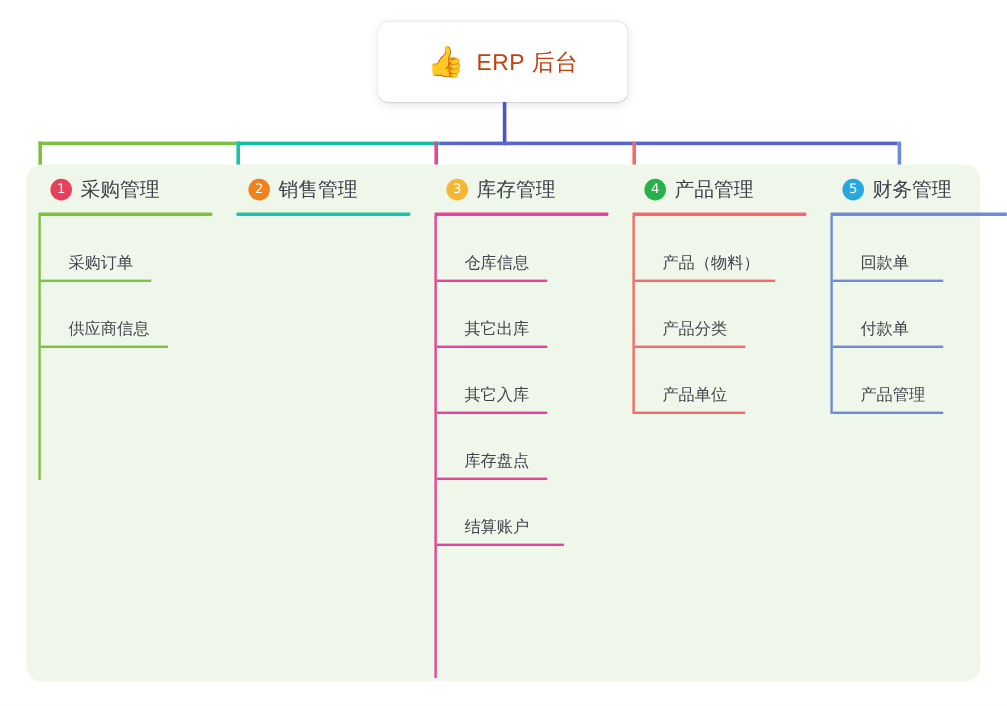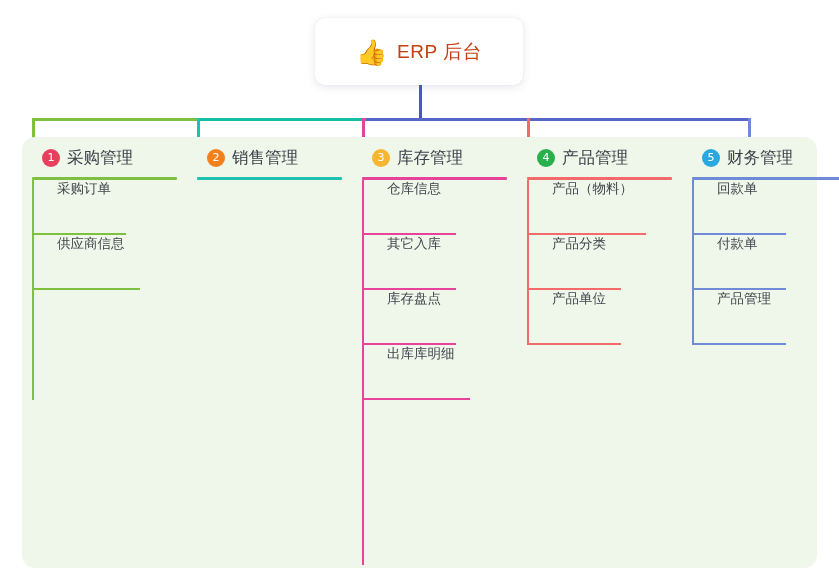--- a/index.html
+++ b/index.html
@@ -110,21 +110,21 @@
     left: 0;
     top: 0;
     width: 2px;
   }
   .item {
     position: relative;
     height: 55px;
     box-sizing: border-box;
     padding-left: 25px;
     display: flex;
-    align-items: flex-start;
+    align-items: flex-end;
   }
   .item .item-label {
     font-size: 13.5px;
     color: #41454d;
     padding-bottom: 7px;
     white-space: nowrap;
   }
   .item .item-rule {
     position: absolute;
     left: 2px;
@@ -188,29 +188,33 @@
         <span class="col-title">库存管理</span>
       </div>
       <div class="head-rule" style="width: 145px; background: rgb(232, 67, 155);"></div>
       <div class="items">
         <div class="spine" style="height: 385px; background: rgb(232, 67, 155);"></div>
         <div class="item">
           <span class="item-label">仓库信息</span>
           <div class="item-rule" style="width: 92px; background: rgb(232, 67, 155);"></div>
         </div>
         <div class="item">
+          <span class="item-label">其它出库</span>
+          <div class="item-rule" style="width: 92px; background: rgb(232, 67, 155);"></div>
+        </div>
+        <div class="item">
           <span class="item-label">其它入库</span>
           <div class="item-rule" style="width: 92px; background: rgb(232, 67, 155);"></div>
         </div>
         <div class="item">
           <span class="item-label">库存盘点</span>
           <div class="item-rule" style="width: 92px; background: rgb(232, 67, 155);"></div>
         </div>
         <div class="item">
-          <span class="item-label">出库库明细</span>
+          <span class="item-label">结算账户</span>
           <div class="item-rule" style="width: 106px; background: rgb(232, 67, 155);"></div>
         </div>
       </div>
     </div>
     <div class="column" style="left: 527px;">
       <div class="col-head">
         <span class="badge" style="background: rgb(39, 176, 75);">4</span>
         <span class="col-title">产品管理</span>
       </div>
       <div class="head-rule" style="width: 145px; background: rgb(243, 106, 106);"></div>

